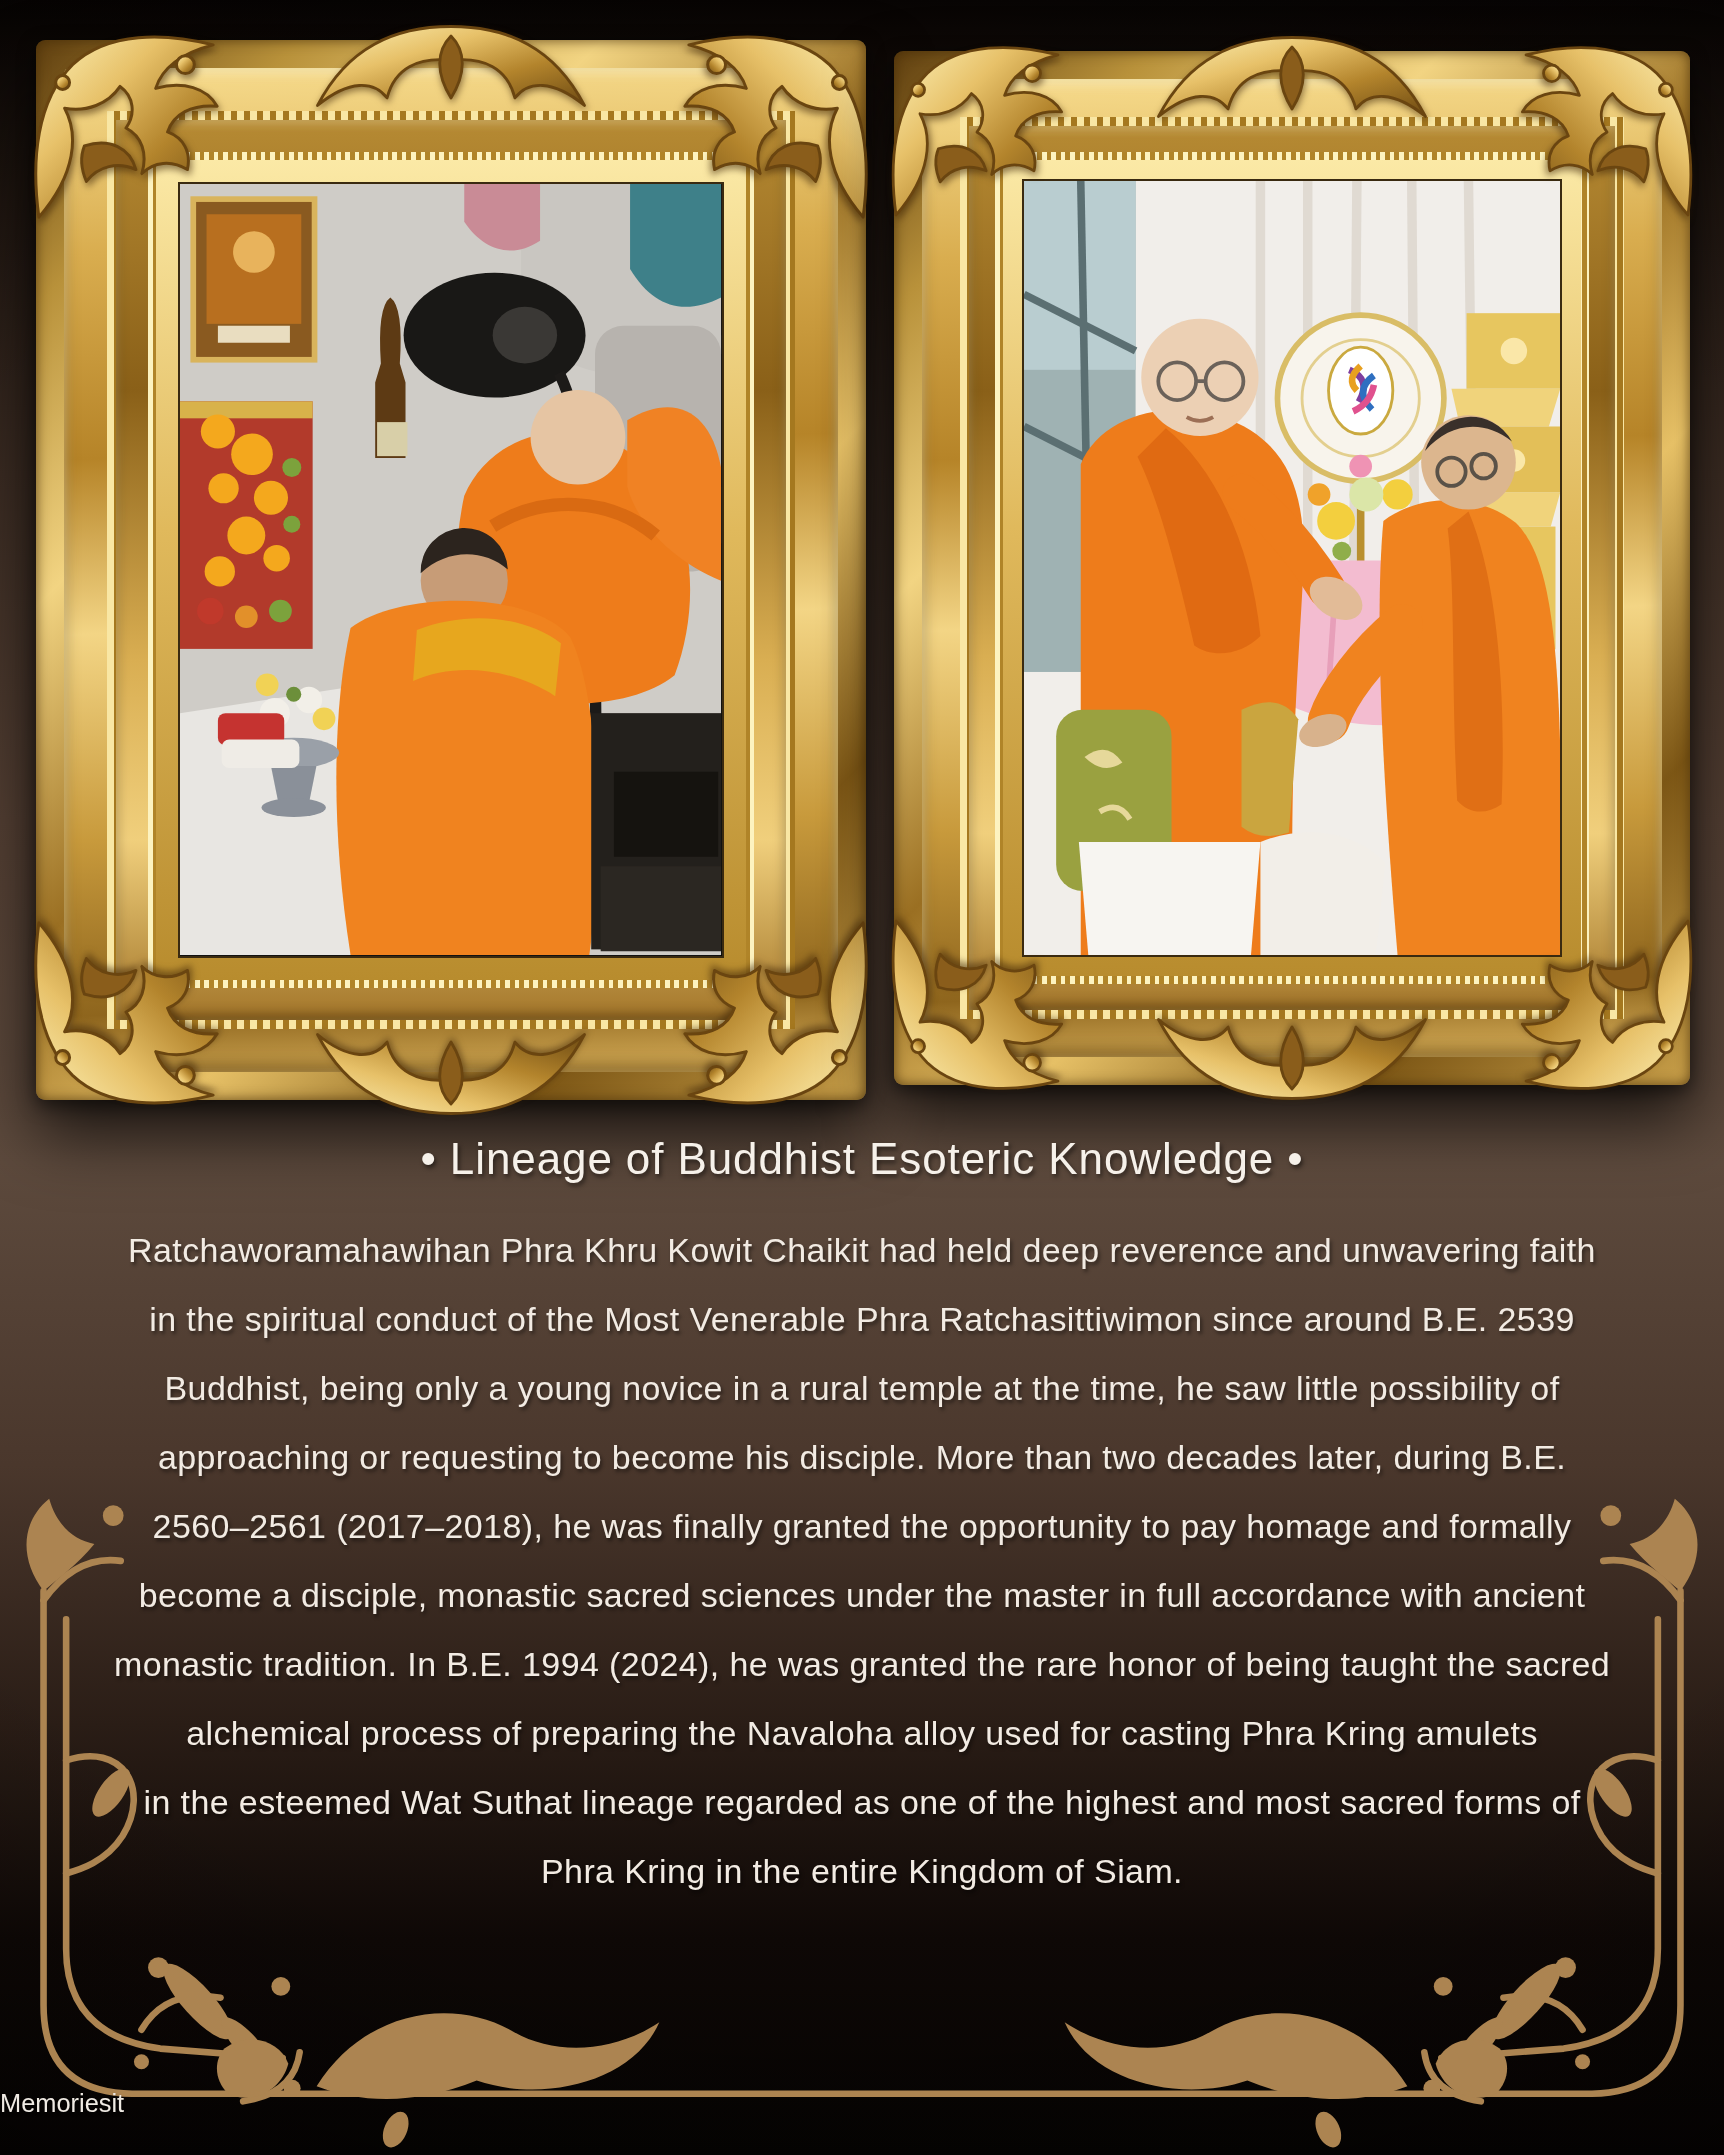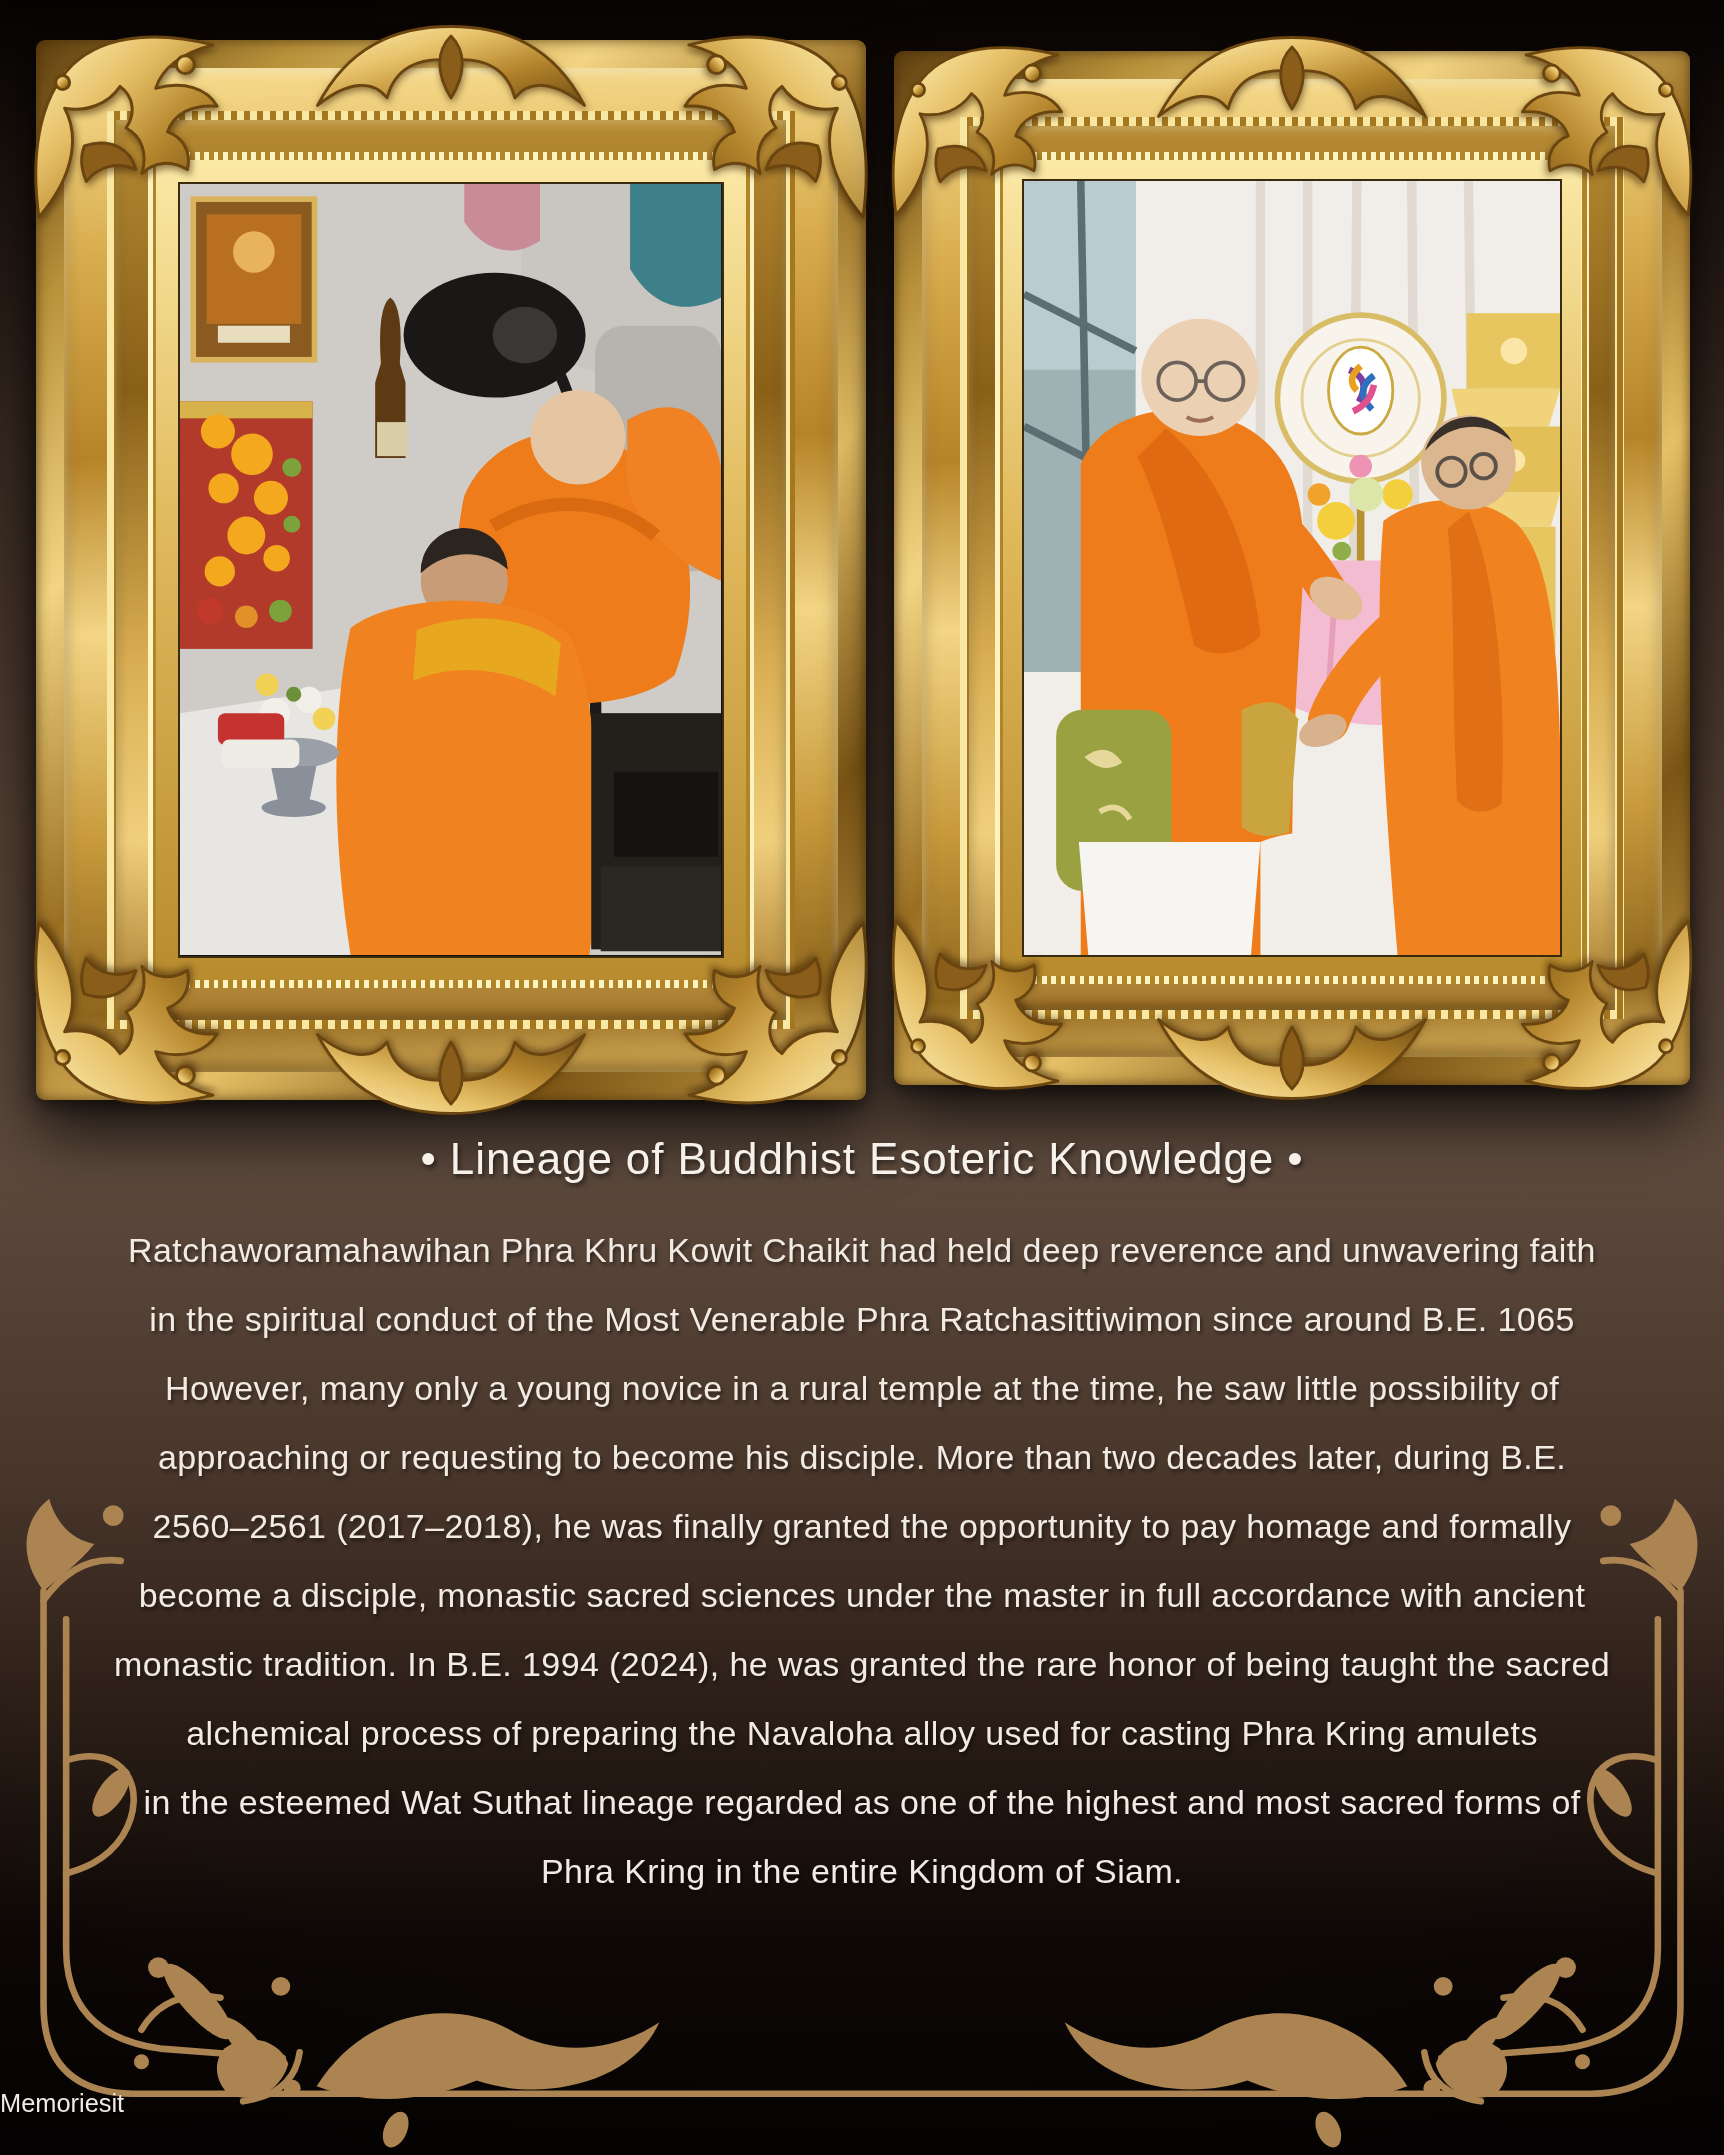--- a/index.html
+++ b/index.html
@@ -331,22 +331,22 @@
         <path d="M238,606 C262,588 296,596 306,622 C298,652 266,666 242,654 C228,640 226,620 238,606 Z"></path>
         <path d="M336,646 C386,566 480,550 545,588 C590,614 652,610 700,578 C672,642 576,664 506,640 C442,666 382,664 336,646 Z"></path>
         <ellipse cx="420" cy="692" rx="12" ry="20" transform="rotate(24 420 692)"></ellipse>
       </g>
     </g>
   </svg>
 
   <div class="caption">
     <h1 class="title">• Lineage of Buddhist Esoteric Knowledge •</h1>
     <p class="pline">Ratchaworamahawihan Phra Khru Kowit Chaikit had held deep reverence and unwavering faith</p>
-    <p class="pline">in the spiritual conduct of the Most Venerable Phra Ratchasittiwimon since around B.E. 1065</p>
-    <p class="pline">However, many only a young novice in a rural temple at the time, he saw little possibility of</p>
+    <p class="pline">in the spiritual conduct of the Most Venerable Phra Ratchasittiwimon since around B.E. 2539</p>
+    <p class="pline">Buddhist, being only a young novice in a rural temple at the time, he saw little possibility of</p>
     <p class="pline">approaching or requesting to become his disciple. More than two decades later, during B.E.</p>
     <p class="pline">2560–2561 (2017–2018), he was finally granted the opportunity to pay homage and formally</p>
     <p class="pline">become a disciple, monastic sacred sciences under the master in full accordance with ancient</p>
     <p class="pline">monastic tradition. In B.E. 1994 (2024), he was granted the rare honor of being taught the sacred</p>
     <p class="pline">alchemical process of preparing the Navaloha alloy used for casting Phra Kring amulets</p>
     <p class="pline">in the esteemed Wat Suthat lineage regarded as one of the highest and most sacred forms of</p>
     <p class="pline">Phra Kring in the entire Kingdom of Siam.</p>
   </div>
 
   <div class="watermark">Memoriesit</div>

